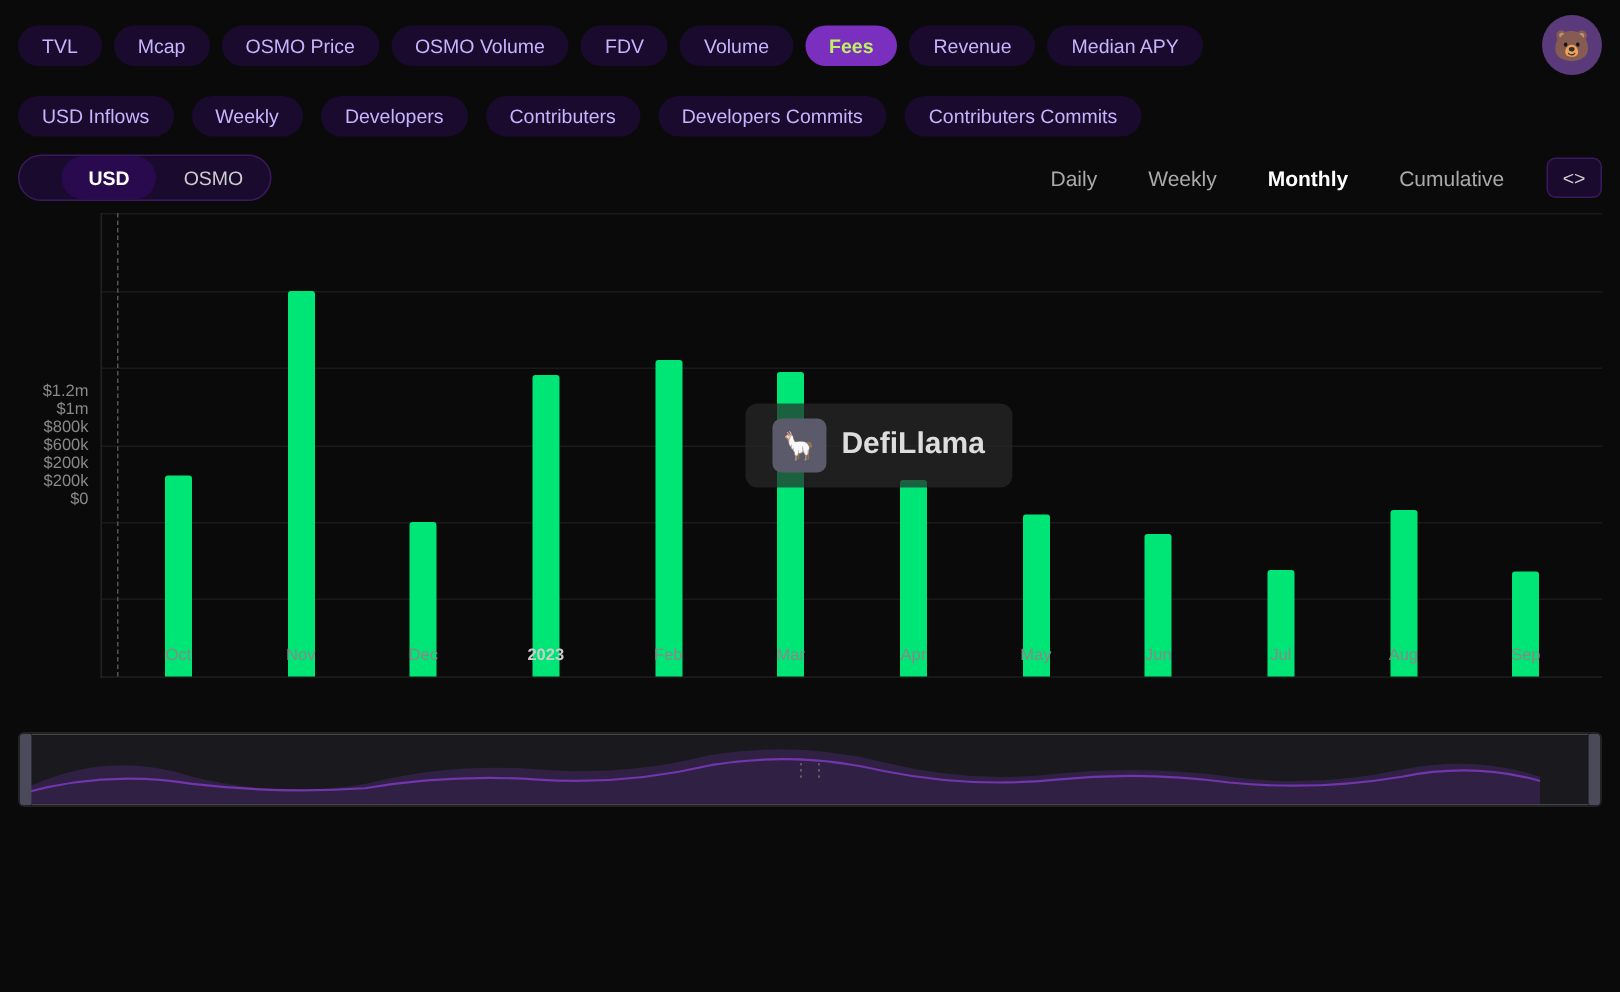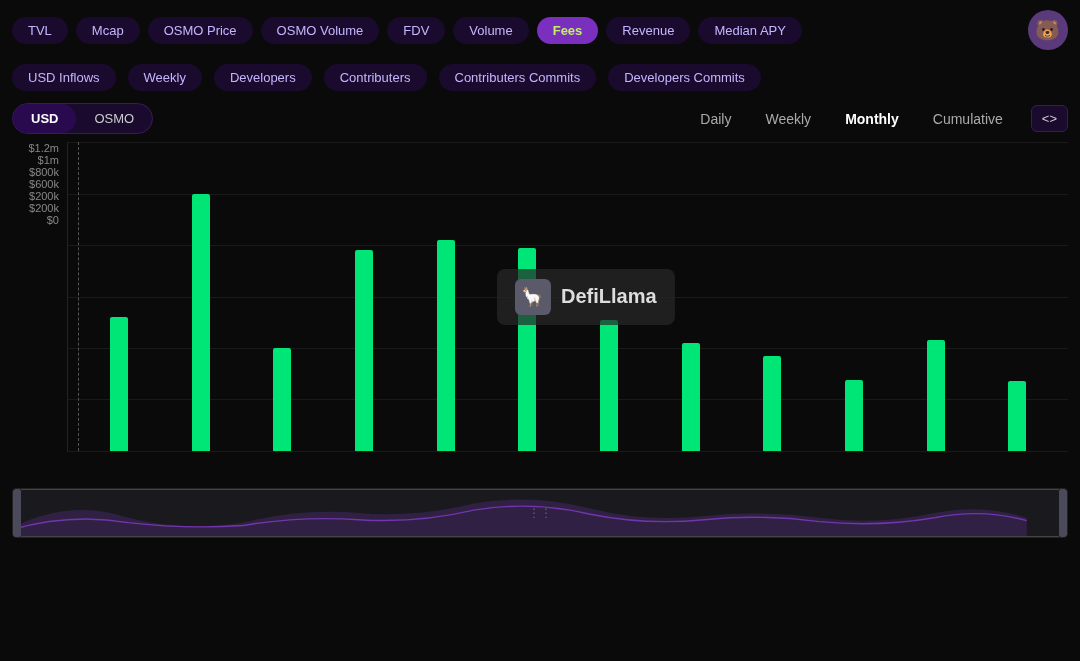--- a/index.html
+++ b/index.html
@@ -70,20 +70,21 @@
       border: none;
       padding: 7px 18px;
       font-size: 13px;
       cursor: pointer;
     }
     .currency-btn.active {
       background: #2a0a4e;
       color: #fff;
       font-weight: 700;
       border-radius: 20px;
+      margin-left: 28px;
     }
     .time-group {
       display: flex;
       margin-left: auto;
       gap: 4px;
       align-items: center;
     }
     .time-btn {
       background: transparent;
       color: #aaa;
@@ -118,21 +119,21 @@
       height: 100%;
     }
     .y-axis {
       position: absolute;
       left: 0;
       top: 0;
       bottom: 30px;
       width: 55px;
       display: flex;
       flex-direction: column;
-      justify-content: flex-start;
+      justify-content: center;
       align-items: flex-end;
       padding-right: 8px;
     }
     .y-label {
       font-size: 11px;
       color: #888;
     }
     .chart-plot {
       position: absolute;
       left: 55px;
@@ -292,22 +293,22 @@
     </div>
   <div class="avatar">🐻</div>
 </div>
 
 <div class="second-nav">
   <div id="second-nav-buttons" style="display:flex;gap:12px;flex-wrap:wrap;">
       <button class="nav-btn">USD Inflows</button>
       <button class="nav-btn">Weekly</button>
       <button class="nav-btn">Developers</button>
       <button class="nav-btn">Contributers</button>
+      <button class="nav-btn">Developers Commits</button>
       <button class="nav-btn">Contributers Commits</button>
-      <button class="nav-btn">Developers Commits</button>
     </div>
 </div>
 
 <div class="controls-row">
   <div class="currency-group">
     <div id="currency-buttons" style="display:flex;">
         <button class="currency-btn active">USD</button>
         <button class="currency-btn">OSMO</button>
       </div>
   </div>
@@ -381,20 +382,34 @@
             <div class="bar" style="height: 22.9167%;"></div>
           </div>
           <div class="bar-group">
             <div class="bar" style="height: 35.8333%;"></div>
           </div>
           <div class="bar-group">
             <div class="bar" style="height: 22.5%;"></div>
           </div>
         </div>
 
+      <div class="x-axis" id="x-axis">
+          <span class="x-label">Oct</span>
+          <span class="x-label">Nov</span>
+          <span class="x-label">Dec</span>
+          <span class="x-label bold">2023</span>
+          <span class="x-label">Feb</span>
+          <span class="x-label">Mar</span>
+          <span class="x-label">Apr</span>
+          <span class="x-label">May</span>
+          <span class="x-label">Jun</span>
+          <span class="x-label">Jul</span>
+          <span class="x-label">Aug</span>
+          <span class="x-label">Sep</span>
+        </div>
 
       <div class="watermark">
         <div class="watermark-icon">🦙</div>
         <span class="watermark-text">DefiLlama</span>
       </div>
     </div>
   </div>
 </div>
 
 <div class="minimap">

